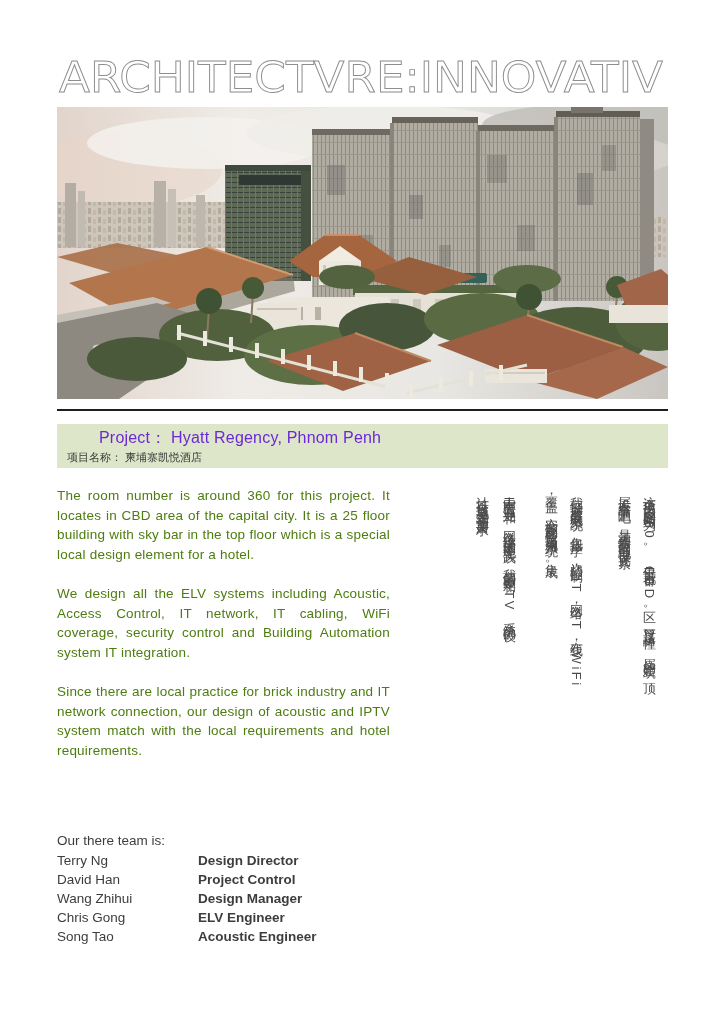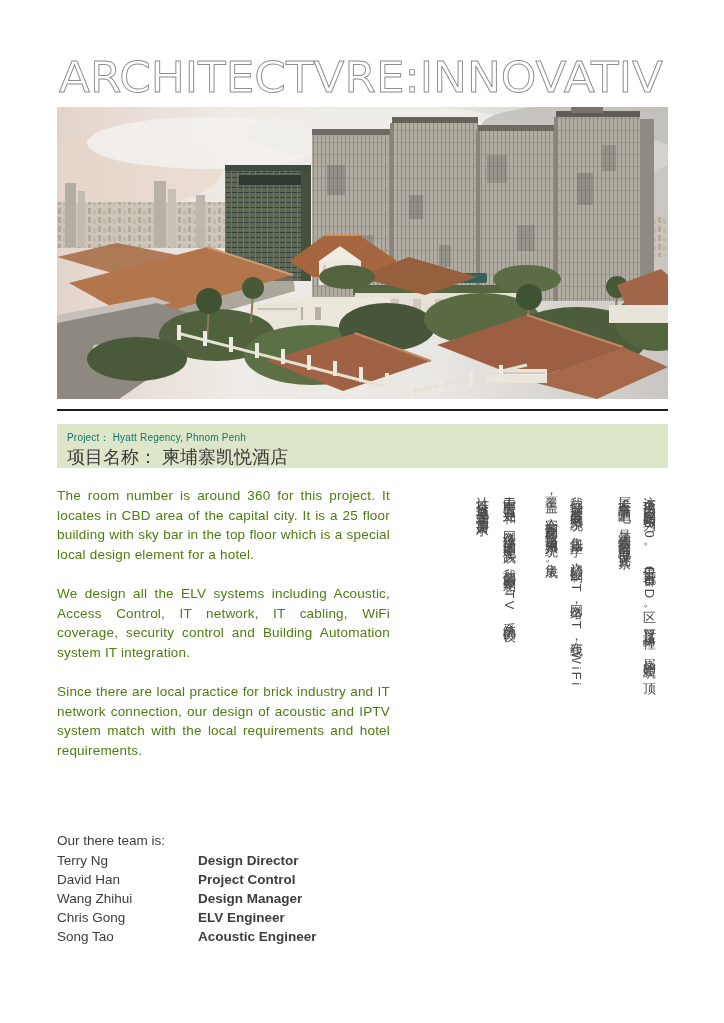--- a/index.html
+++ b/index.html
@@ -11,22 +11,22 @@
   .title-svg{position:absolute;left:57px;top:52px;width:611px;height:50px;}
   
   .photo{position:absolute;left:57px;top:107px;width:611px;height:292px;display:block;}
   
   .divider{position:absolute;left:57px;top:409px;width:611px;height:2px;background:#1e1e1e;}
   
   .banner{
     position:absolute;left:57px;top:424px;width:611px;height:44px;
     background:#dde6c9;box-sizing:border-box;padding:4px 0 0 10px;
   }
-  .banner .en{font-size:10px;color:#0f766e;line-height:20px;letter-spacing:.2px;}
-  .banner .cn{font-size:18px;color:#3a3a3a;line-height:18px;}
+  .banner .en{font-size:16px;color:#6d28d9;line-height:20px;letter-spacing:.2px;margin-left:32px;}
+  .banner .cn{font-size:11px;color:#3a3a3a;line-height:18px;}
   
   .body-col{position:absolute;left:57px;top:486px;width:333px;color:#4d7c0f;}
   .body-col p{
     margin:0 0 20px 0;font-size:13.5px;line-height:19.5px;
     text-align:justify;text-justify:inter-word;letter-spacing:.2px;
   }
   
   .team{position:absolute;left:57px;top:831px;width:333px;color:#3d3d3d;font-size:13.5px;line-height:19px;}
   .team .heading{margin-bottom:1px;}
   .team .row{display:flex;}

